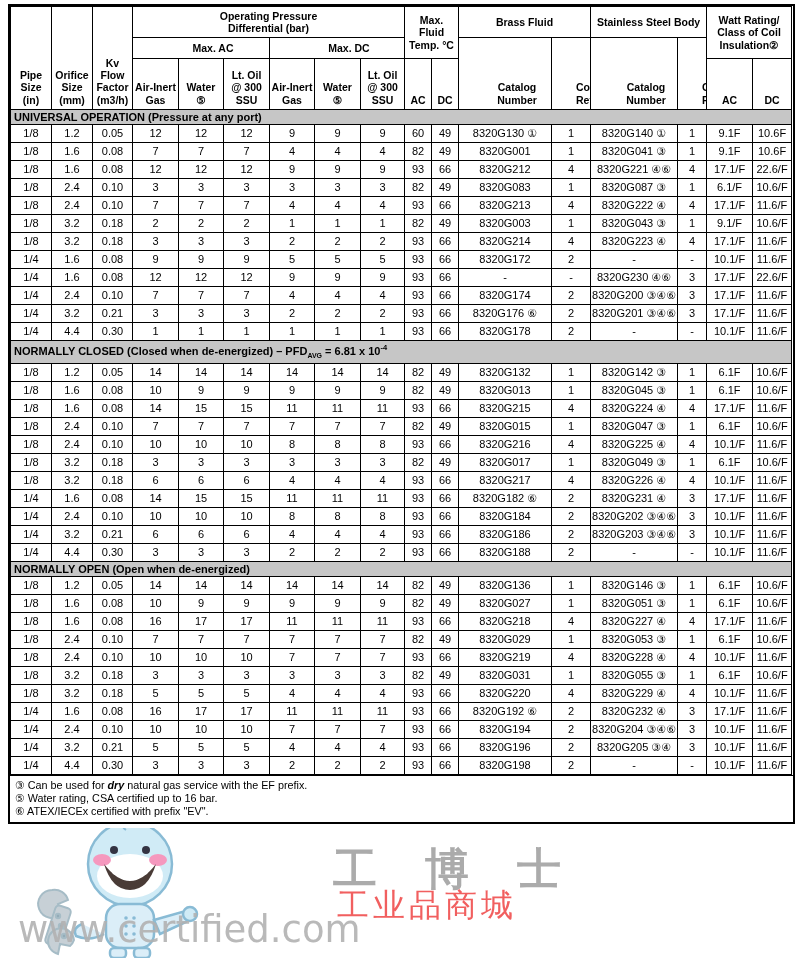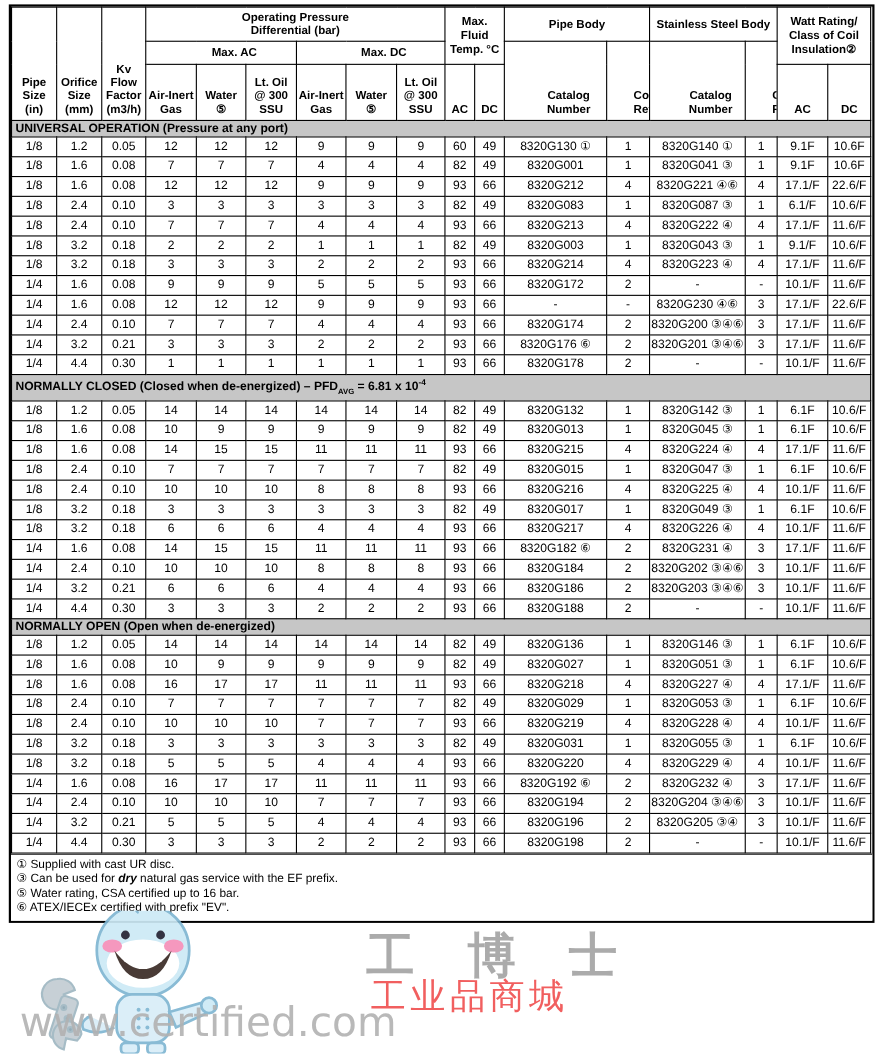--- a/index.html
+++ b/index.html
@@ -86,21 +86,21 @@
 Size
 (mm)</th>
         <th rowspan="3" class="pad-b">Kv Flow
 Factor
 (m3/h)</th>
         <th colspan="6" class="vmid">Operating Pressure
 Differential (bar)</th>
         <th colspan="2" rowspan="2" class="vmid">Max.
 Fluid
 Temp. °C</th>
-        <th colspan="2" class="vmid">Pipe Body</th>
+        <th colspan="2" class="vmid">Brass Fluid</th>
         <th colspan="2" class="vmid">Stainless Steel Body</th>
         <th colspan="2" rowspan="2" class="vmid">Watt Rating/
 Class of Coil
 Insulation②</th>
       </tr>
       <tr class="hr2">
         <th colspan="3" class="vmid">Max. AC</th>
         <th colspan="3" class="vmid">Max. DC</th>
         <th rowspan="2" class="pad-b">Catalog Number</th>
         <th rowspan="2" class="pad-b">Const.
@@ -782,21 +782,20 @@
           <td>8320G198</td>
           <td>2</td>
           <td>-</td>
           <td>-</td>
           <td>10.1/F</td>
           <td>11.6/F</td>
         </tr>
       </tbody>
   </table>
   <div class="footnotes">
-      <div><span>① Supplied with cast UR disc.</span></div>
       <div><span>③ Can be used for </span><span class="bi">dry</span><span> natural gas service with the EF prefix.</span></div>
       <div><span>⑤ Water rating, CSA certified up to 16 bar.</span></div>
       <div><span>⑥ ATEX/IECEx certified with prefix "EV".</span></div>
     </div>
 </div>
 
 <svg class="wm wm-mascot" viewBox="0 0 230 130" xmlns="http://www.w3.org/2000/svg">
 
   <g stroke="#9fb7c2" stroke-width="2" fill="#c3cdd3">
     <path d="M30 62 a14 14 0 1 0 10 24 l-4 -10 10 -4 a14 14 0 0 0 -16 -10 z"></path>

